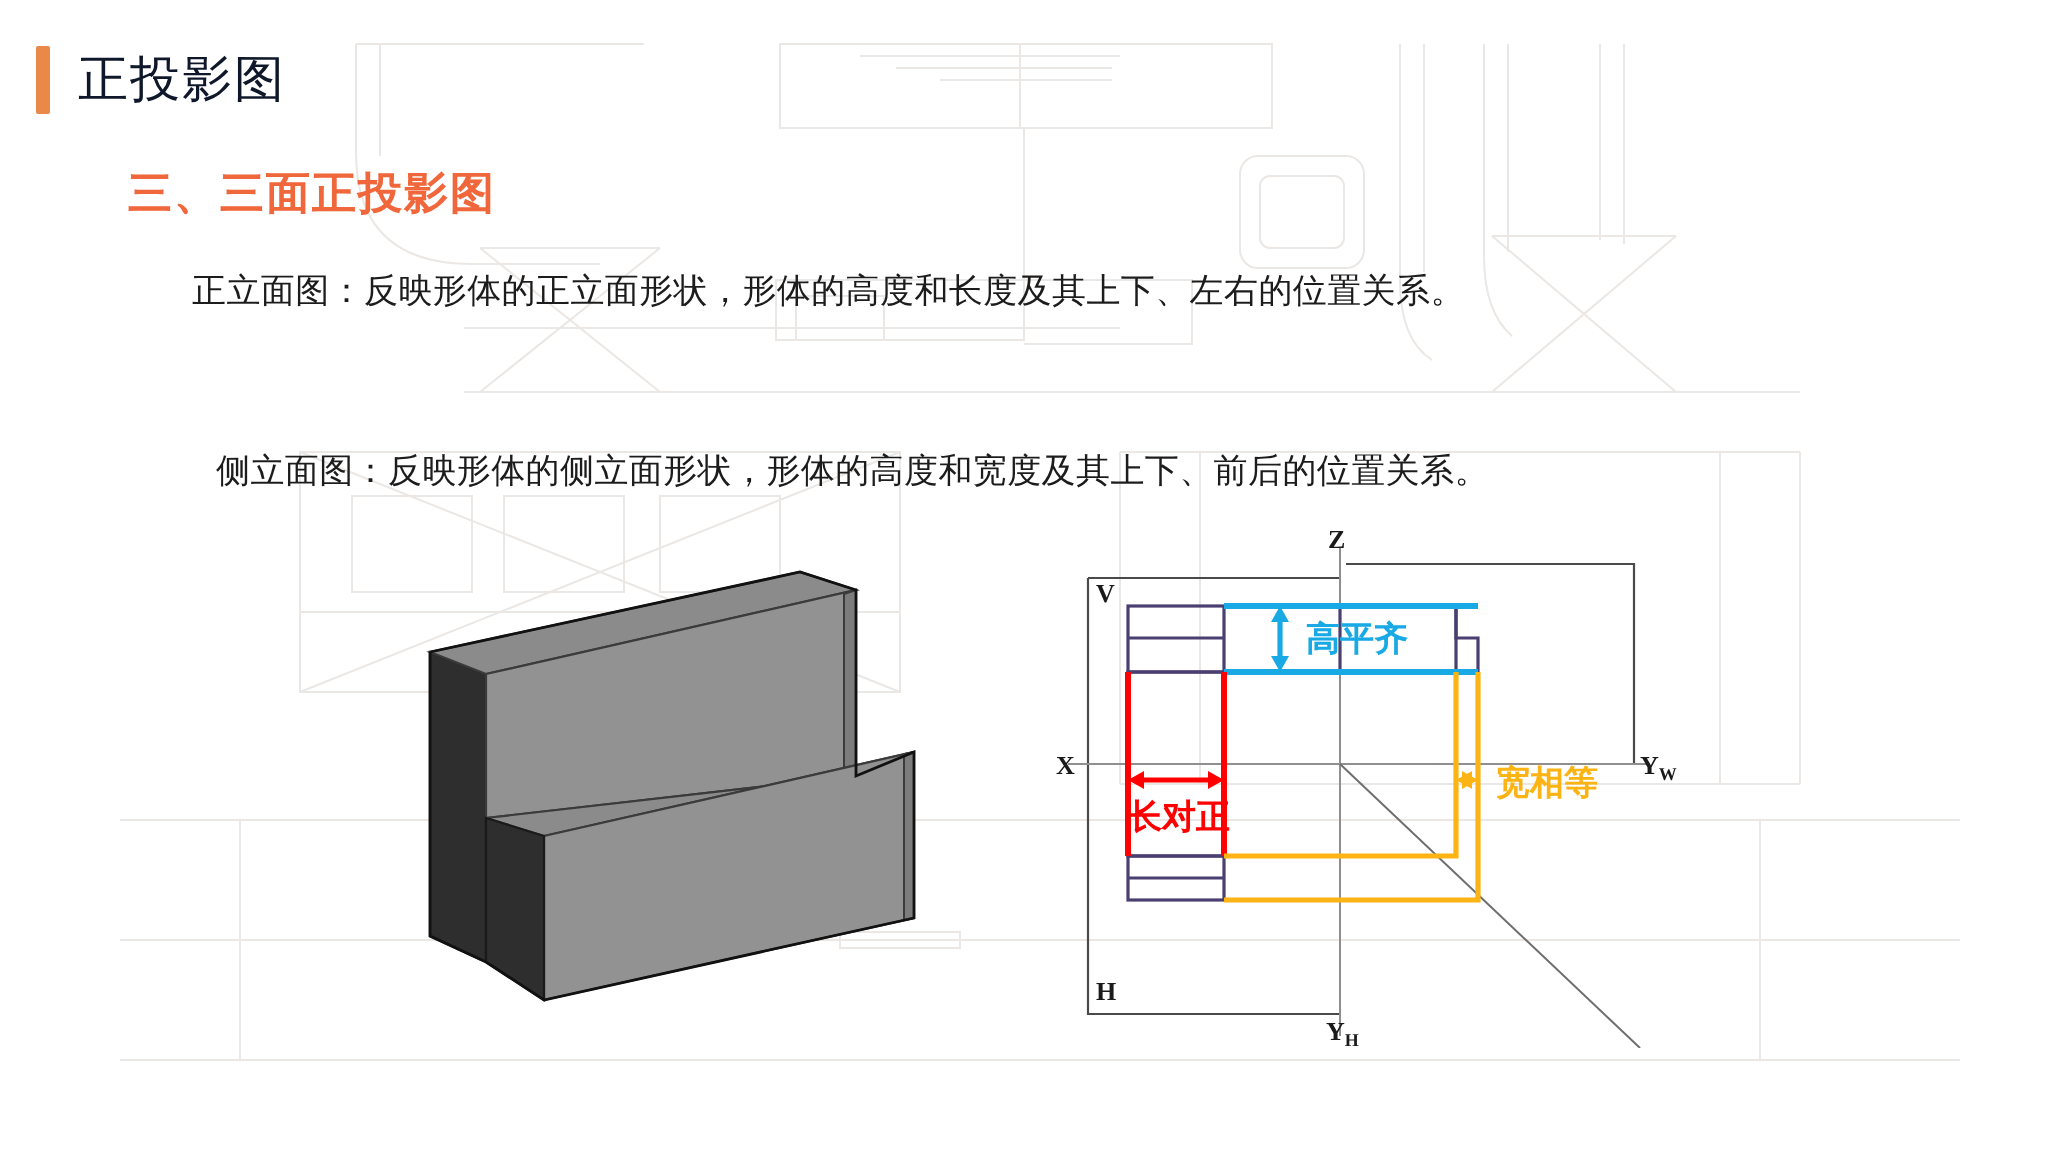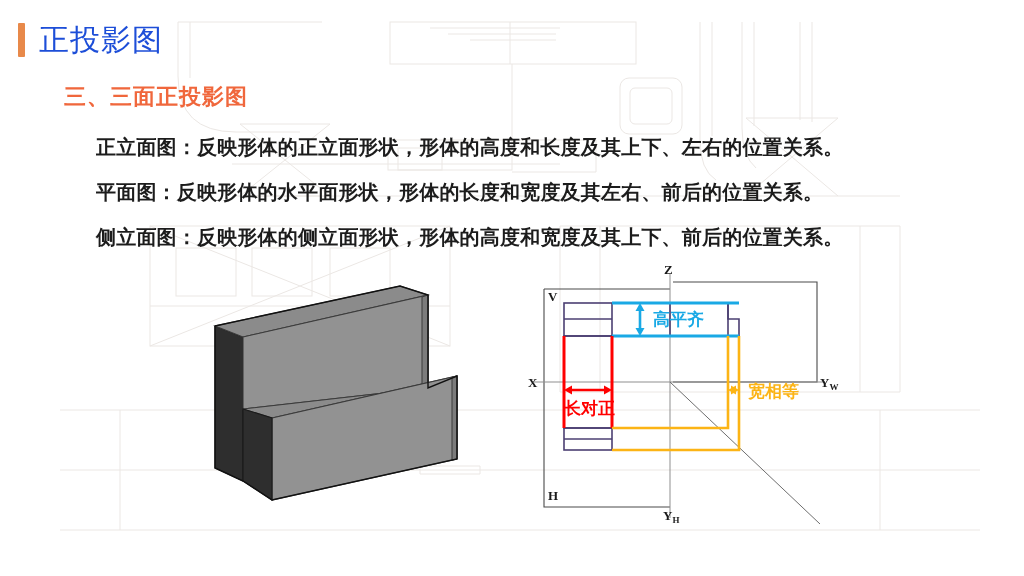--- a/index.html
+++ b/index.html
@@ -43,22 +43,22 @@
     height: 36px;
   }
   #title-accent {
     width: 7px;
     height: 34px;
     background: #e8894a;
     margin-right: 14px;
     border-radius: 1px;
   }
   #title-text {
-    font-size: 30px;
-    color: #1d4ed8;
+    font-size: 25px;
+    color: #0f172a;
     letter-spacing: 1px;
     line-height: 1;
     white-space: nowrap;
   }
 
   
   #section-heading {
     position: absolute;
     left: 64px;
     top: 82px;
@@ -66,29 +66,28 @@
     font-weight: bold;
     color: #f0673c;
     letter-spacing: 1px;
     white-space: nowrap;
   }
 
   
   .body-line {
     position: absolute;
     left: 96px;
-    font-size: 20px;
+    font-size: 17px;
     color: #1c1c1c;
     white-space: nowrap;
     letter-spacing: 0.2px;
-    font-weight: bold;
   }
   #body-line-0 { top: 134px; }
   #body-line-1 { top: 179px; }
-  #body-line-2 { top: 224px; }
+  #body-line-2 { top: 224px; margin-left: 12px; }
 
   
   #solid-figure {
     position: absolute;
     left: 190px;
     top: 278px;
     width: 300px;
     height: 225px;
   }
 
@@ -175,21 +174,20 @@
   </svg>
 
   <div id="title-bar">
     <div id="title-accent"></div>
     <div id="title-text">正投影图</div>
   </div>
 
   <div id="section-heading">三、三面正投影图</div>
 
   <div id="body-line-0" class="body-line">正立面图：反映形体的正立面形状，形体的高度和长度及其上下、左右的位置关系。</div>
-  <div id="body-line-1" class="body-line">平面图：反映形体的水平面形状，形体的长度和宽度及其左右、前后的位置关系。</div>
   <div id="body-line-2" class="body-line">侧立面图：反映形体的侧立面形状，形体的高度和宽度及其上下、前后的位置关系。</div>
 
   <svg id="solid-figure" viewBox="0 0 300 225" xmlns="http://www.w3.org/2000/svg">
 
     <polygon points="25,48 53,59 53,203 25,190" fill="#2e2e2e" stroke="#1a1a1a" stroke-width="1.1"></polygon>
 
     <polygon points="25,48 53,59 238,17 210,8" fill="#8b8b8b" stroke="#3b3b3b" stroke-width="1.1"></polygon>
 
     <polygon points="53,59 238,17 238,110 53,131" fill="#929292" stroke="#3b3b3b" stroke-width="1.1"></polygon>
 

